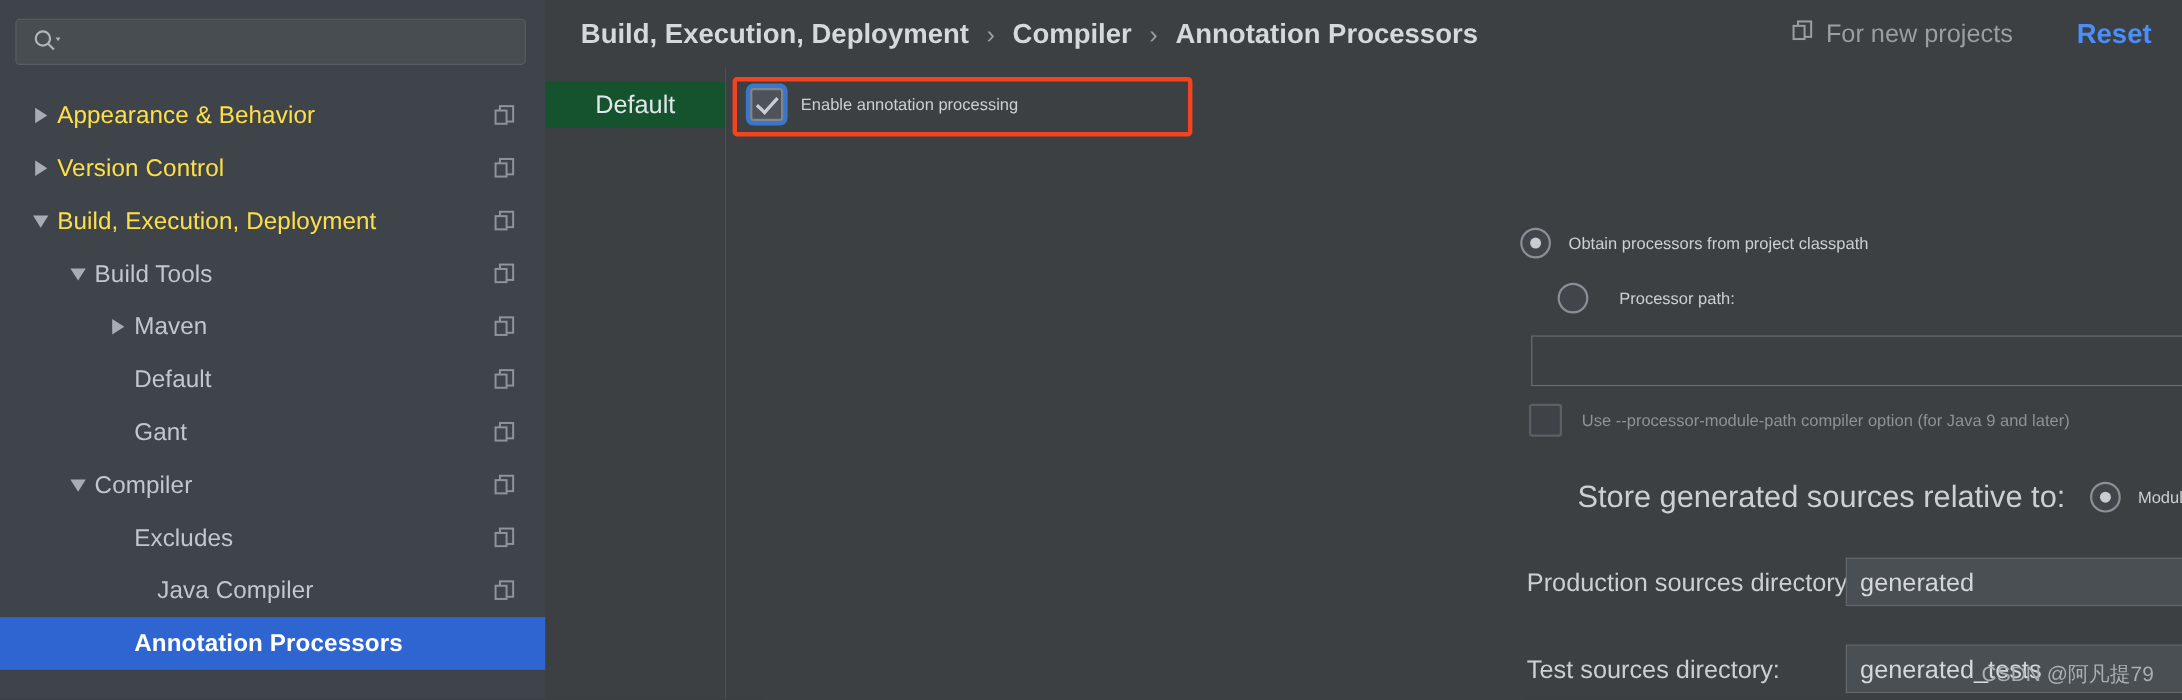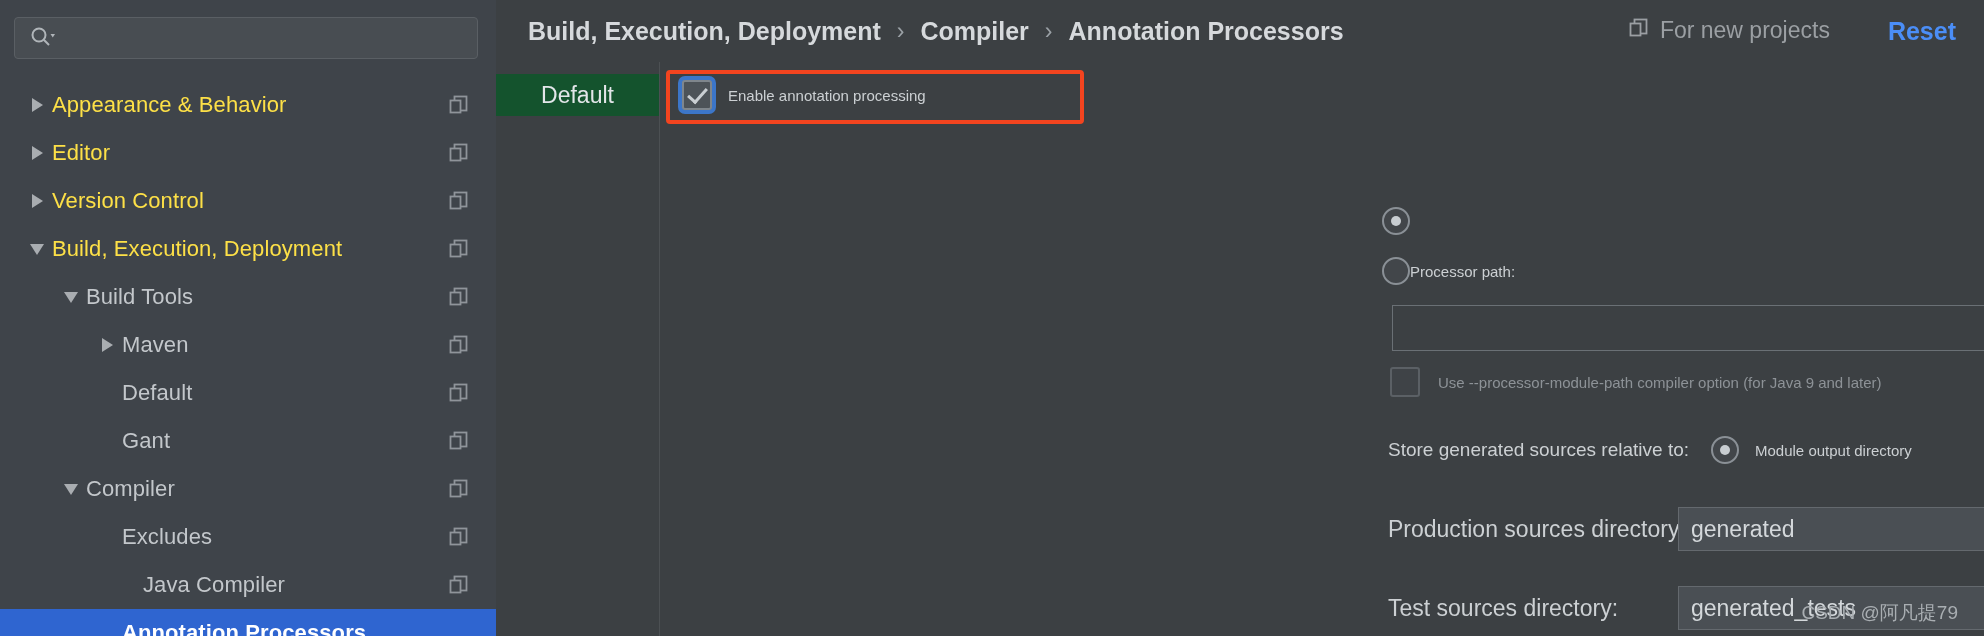--- a/index.html
+++ b/index.html
@@ -191,37 +191,37 @@
     position: relative;
     flex: 0 0 28px;
   }
   .rb .dot {
     position: absolute; left: 7px; top: 7px;
     width: 10px; height: 10px; border-radius: 50%;
     background: #c8cdd1;
   }
 
   #r-obtain { position: absolute; left: 722px; top: 145px; display:flex; align-items:center; gap:16px; }
-  #r-ppath   { position: absolute; left: 722px; top: 195px; display:flex; align-items:center; gap:0; }
+  #r-ppath   { position: absolute; left: 756px; top: 195px; display:flex; align-items:center; gap:28px; }
 
   #ppath-field {
     position: absolute;
     left: 732px; top: 243px;
     width: 1210px; height: 46px;
     background: #3c4043;
     border: 1px solid #6a7075;
     display: flex; align-items: center;
     padding-right: 14px;
     justify-content: flex-end;
   }
 
   #mpath-row { position: absolute; left: 730px; top: 305px; display:flex; align-items:center; gap:18px; }
 
   #store-row { position: absolute; left: 728px; top: 374px; display: flex; align-items: center; }
-  #store-row .lead { font-size: 19px; color: #ccd0d3; margin-right: 22px; white-space: nowrap; }
+  #store-row .lead { font-size: 28px; color: #ccd0d3; margin-right: 22px; white-space: nowrap; margin-left: 46px; }
   .radio-opt { display: flex; align-items: center; gap: 16px; white-space: nowrap; }
 
   .field-row { position: absolute; display: flex; align-items: center; }
   .field-row .flabel { font-size: 23px; color: #ccd0d3; white-space: nowrap; }
   .tinput {
     height: 44px;
     background: #4a4f54;
     border: 1px solid #64696e;
     display: flex; align-items: center;
     padding-left: 12px;
@@ -257,30 +257,20 @@
       </span>
       <input id="search-input" type="text" placeholder="" value="" style="">
     </div>
 
     <div id="tree">
         <div class="tree-row bold" style="padding-left: 22px;">
           <span class="twisty">
             <span class="tri right"></span>
           </span>
           <span class="tree-label">Appearance &amp; Behavior</span>
-          <span class="copy-icon-cell"><svg viewBox="0 0 22 22" width="22" height="22">
-              <rect x="6.5" y="2.5" width="12" height="14" fill="none" stroke="#8f949a" stroke-width="1.8"></rect>
-              <rect x="2.5" y="6.5" width="10" height="12" fill="#3f444a" stroke="#8f949a" stroke-width="1.8"></rect>
-            </svg></span>
-        </div>
-        <div class="tree-row bold" style="padding-left: 22px;">
-          <span class="twisty">
-            <span class="tri right"></span>
-          </span>
-          <span class="tree-label">Editor</span>
           <span class="copy-icon-cell"><svg viewBox="0 0 22 22" width="22" height="22">
               <rect x="6.5" y="2.5" width="12" height="14" fill="none" stroke="#8f949a" stroke-width="1.8"></rect>
               <rect x="2.5" y="6.5" width="10" height="12" fill="#3f444a" stroke="#8f949a" stroke-width="1.8"></rect>
             </svg></span>
         </div>
         <div class="tree-row bold" style="padding-left: 22px;">
           <span class="twisty">
             <span class="tri right"></span>
           </span>
           <span class="tree-label">Version Control</span>
@@ -402,20 +392,21 @@
           <span class="cb checked focus">
             <span class="tick"></span>
           </span>
           <span class="lbl">Enable annotation processing</span>
         </div>
 
         <div id="r-obtain">
           <span class="rb">
             <span class="dot"></span>
           </span>
+          <span class="lbl">Obtain processors from project classpath</span>
         </div>
 
         <div id="r-ppath">
           <span class="rb"></span>
           <span class="lbl">Processor path:</span>
         </div>
 
         <div id="ppath-field">
           
         </div>

